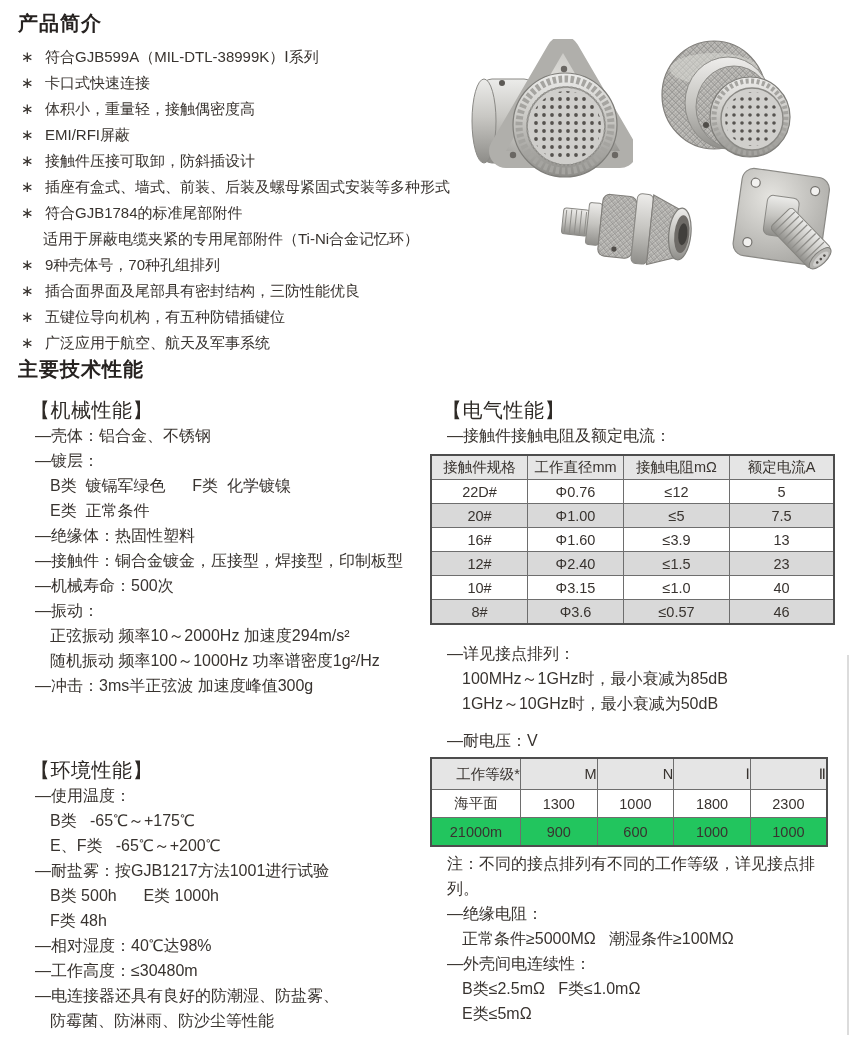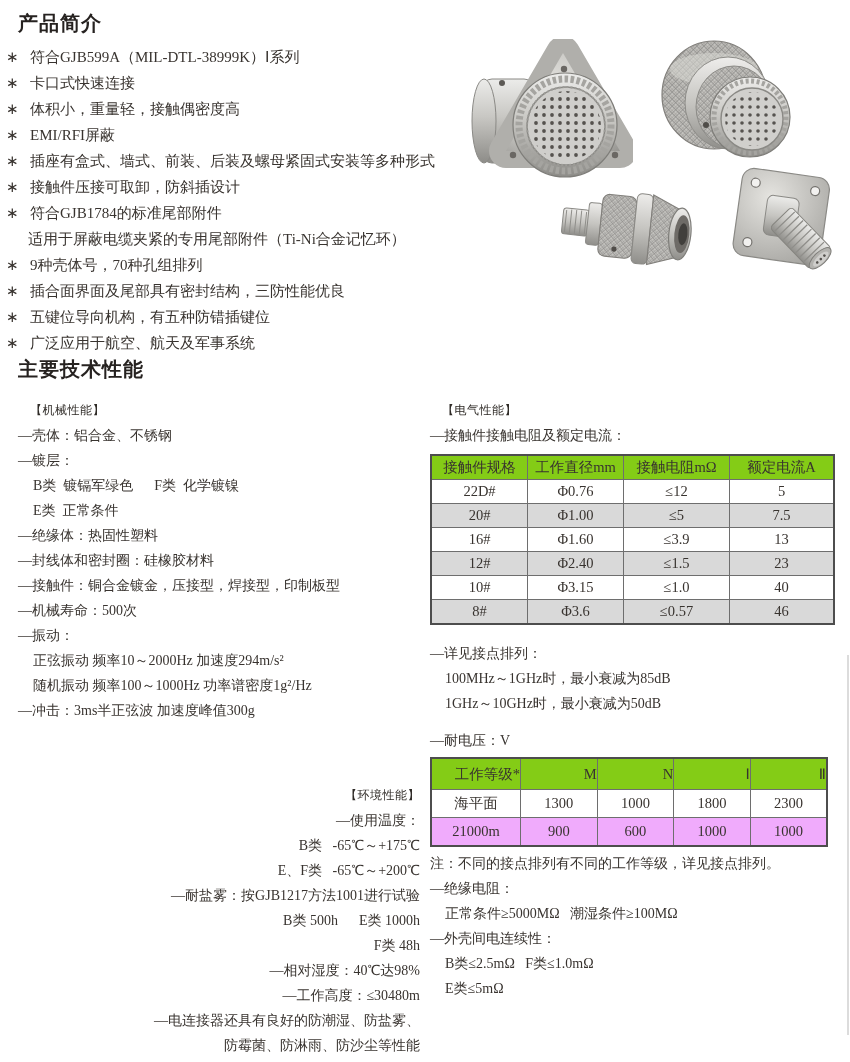--- a/index.html
+++ b/index.html
@@ -1,79 +1,79 @@
 <!DOCTYPE html>
 <html><head>
 <meta charset="utf-8">
 <style>
   html,body{margin:0;padding:0;background:#ffffff;}
   .page{
     position:relative;width:850px;height:1062px;background:#ffffff;overflow:hidden;
-    font-family:Liberation Serif, serif;color:#38332f;
+    font-family:Liberation Sans, sans-serif;color:#38332f;
   }
   .h1{position:absolute;left:18px;font-size:20px;font-weight:bold;color:#262220;letter-spacing:1px;}
   #intro-title{top:10px;}
   #tech-title{top:356px;}
 
   
-  .features{position:absolute;left:4px;top:44px;width:650px;list-style:none;margin:0;padding:0;}
+  .features{position:absolute;left:19px;top:44px;width:650px;list-style:none;margin:0;padding:0;}
   .features li{height:26px;line-height:26px;font-size:15px;white-space:pre;}
   .features .ast{display:inline-block;width:24px;text-align:left;padding-left:2px;color:#38332f;}
   .features .sub{padding-left:24px;}
 
   
   .photos{position:absolute;left:460px;top:25px;width:390px;height:300px;}
   .photos svg{position:absolute;}
   #conn1{left:8px;top:14px;}
   #conn2{left:198px;top:14px;}
   #conn3{left:98px;top:150px;}
   #conn4{left:263px;top:138px;}
 
   
   .col{position:absolute;top:398px;}
   .col-left{left:18px;width:402px;}
   .col-right{left:430px;width:402px;}
-  .subhead{font-size:12px;line-height:25px;padding-left:12px;letter-spacing:.5px;color:#2e2a26;}
-  .line{font-size:14px;line-height:25px;white-space:pre-wrap;color:#38332f;}
+  .subhead{font-size:20px;line-height:25px;padding-left:12px;letter-spacing:.5px;color:#2e2a26;}
+  .line{font-size:16px;line-height:25px;white-space:pre-wrap;color:#38332f;margin-left:17px;}
   .ind{padding-left:15px;}
-  .env-block{margin-top:60px;text-align:right;}
+  .env-block{margin-top:60px;}
 
   
   table{border-collapse:collapse;table-layout:fixed;border:2px solid #4d4d4d;}
   th,td{border:1px solid #6e6e6e;text-align:center;font-size:14.5px;font-weight:normal;
         padding:0;color:#38332f;overflow:hidden;}
   #table1{width:400px;margin:6px 0 14px 0;}
   #table1 th,#table1 td{height:23px;}
   #table1 th:nth-child(1){width:95px}#table1 th:nth-child(2){width:95px}
   #table1 th:nth-child(3){width:105px}#table1 th:nth-child(4){width:103px}
   #table2{width:398px;margin:4px 0 4px 0;}
   #table2 th{height:30px;text-align:right;}
   #table2 td{height:27px;}
   #table2 th:nth-child(1){width:88px}
-  thead th{background:#84cc16;}
+  thead th{background:#e5e5e5;}
   #table1 tbody tr:nth-child(even) td{background:#d9d9d9;}
-  #table2 tbody tr:nth-child(2) td{background:#f0abfc;}
+  #table2 tbody tr:nth-child(2) td{background:#22c55e;}
 
   .mt16{margin-top:16px;} .mt12{margin-top:12px;}
   .edge-line{position:absolute;right:1px;top:655px;width:2px;height:380px;background:#dcdcdc;}
 </style>
 </head>
 <body>
 
 <div class="page">
 
   <div id="intro-title" class="h1">产品简介</div>
 
   <ul id="features-list" class="features">
       <li class="feat"><span class="ast">∗</span><span class="ft">符合GJB599A（MIL-DTL-38999K）Ⅰ系列</span></li>
       <li class="feat"><span class="ast">∗</span><span class="ft">卡口式快速连接</span></li>
       <li class="feat"><span class="ast">∗</span><span class="ft">体积小，重量轻，接触偶密度高</span></li>
       <li class="feat"><span class="ast">∗</span><span class="ft">EMI/RFI屏蔽</span></li>
+      <li class="feat"><span class="ast">∗</span><span class="ft">接触件压接可取卸，防斜插设计</span></li>
       <li class="feat"><span class="ast">∗</span><span class="ft">插座有盒式、墙式、前装、后装及螺母紧固式安装等多种形式</span></li>
-      <li class="feat"><span class="ast">∗</span><span class="ft">接触件压接可取卸，防斜插设计</span></li>
       <li class="feat"><span class="ast">∗</span><span class="ft">符合GJB1784的标准尾部附件</span></li>
       <li class="feat sub"><span class="ft">适用于屏蔽电缆夹紧的专用尾部附件（Ti-Ni合金记忆环）</span></li>
       <li class="feat"><span class="ast">∗</span><span class="ft">9种壳体号，70种孔组排列</span></li>
       <li class="feat"><span class="ast">∗</span><span class="ft">插合面界面及尾部具有密封结构，三防性能优良</span></li>
       <li class="feat"><span class="ast">∗</span><span class="ft">五键位导向机构，有五种防错插键位</span></li>
       <li class="feat"><span class="ast">∗</span><span class="ft">广泛应用于航空、航天及军事系统</span></li>
     </ul>
 
   <div class="photos">
 
@@ -196,21 +196,20 @@
   <div id="tech-title" class="h1">主要技术性能</div>
 
   <div class="col col-left">
     <div class="subhead">【机械性能】</div>
     <div id="mech-lines">
         <div class="line">—壳体：铝合金、不锈钢</div>
         <div class="line">—镀层：</div>
         <div class="line ind">B类  镀镉军绿色      F类  化学镀镍</div>
         <div class="line ind">E类  正常条件</div>
         <div class="line">—绝缘体：热固性塑料</div>
-        <div class="line">—封线体和密封圈：硅橡胶材料</div>
         <div class="line">—接触件：铜合金镀金，压接型，焊接型，印制板型</div>
         <div class="line">—机械寿命：500次</div>
         <div class="line">—振动：</div>
         <div class="line ind">正弦振动 频率10～2000Hz 加速度294m/s²</div>
         <div class="line ind">随机振动 频率100～1000Hz 功率谱密度1g²/Hz</div>
         <div class="line">—冲击：3ms半正弦波 加速度峰值300g</div>
       </div>
 
     <div class="env-block">
       <div class="subhead">【环境性能】</div>

